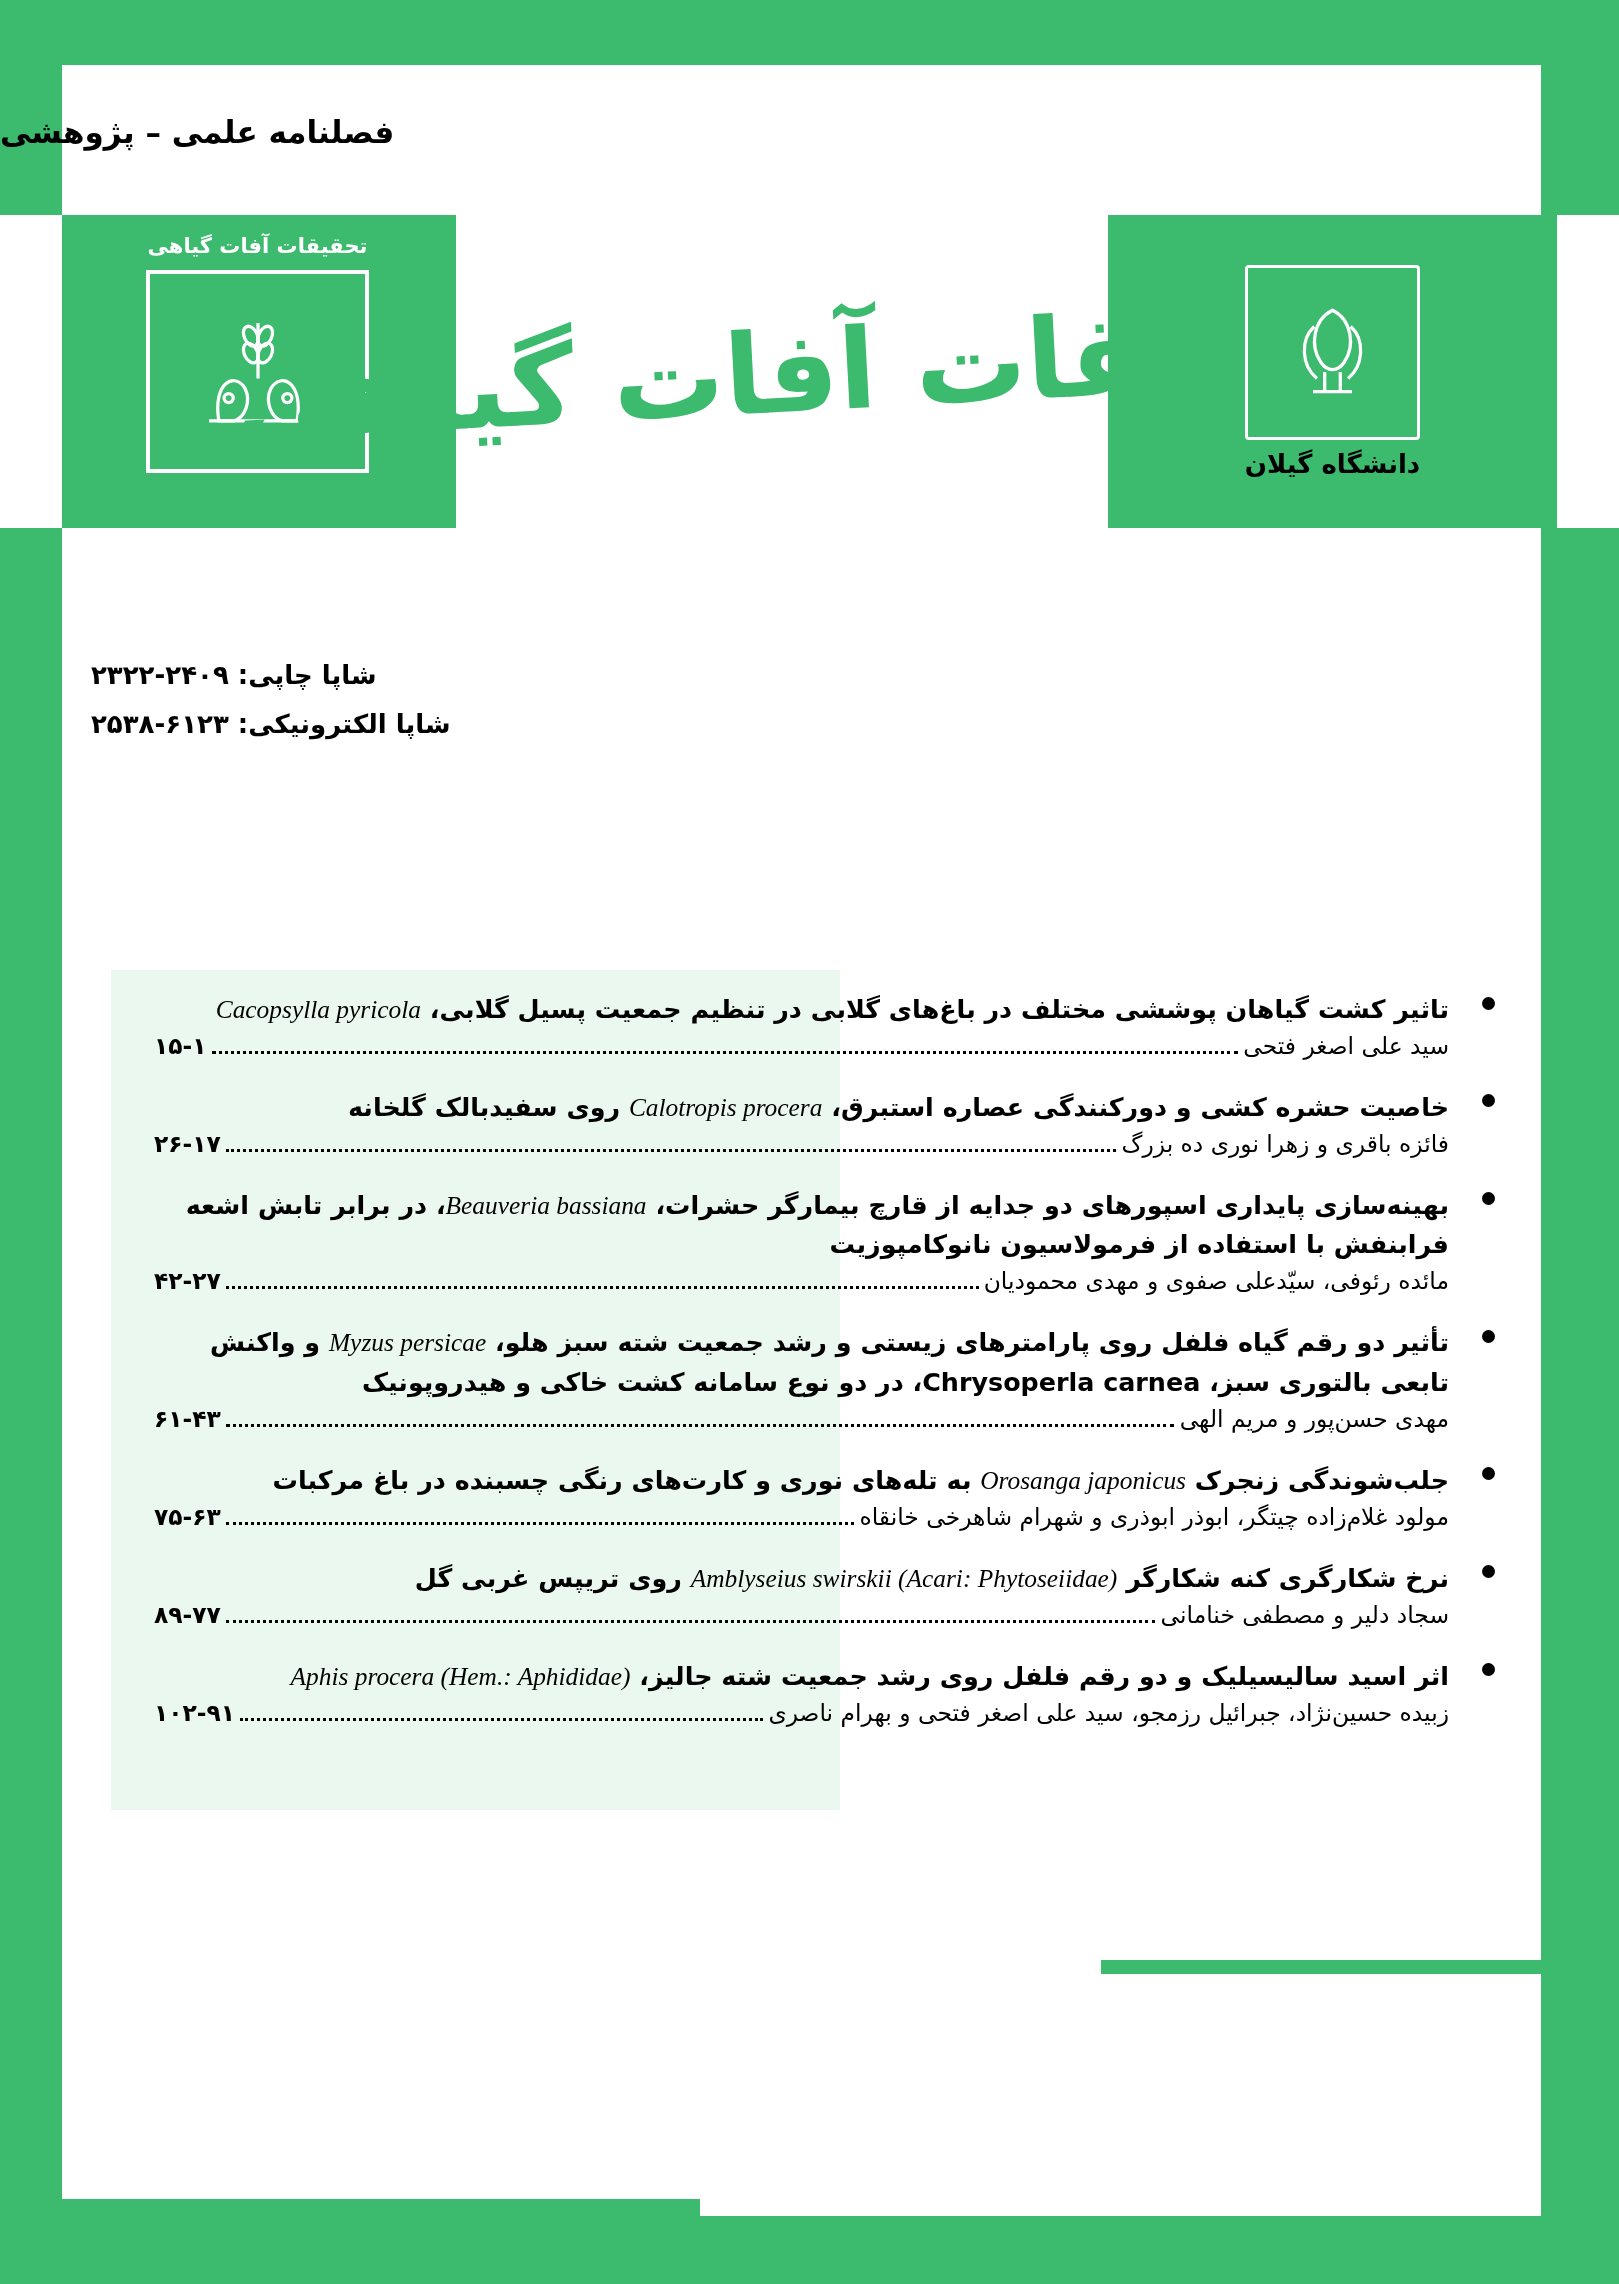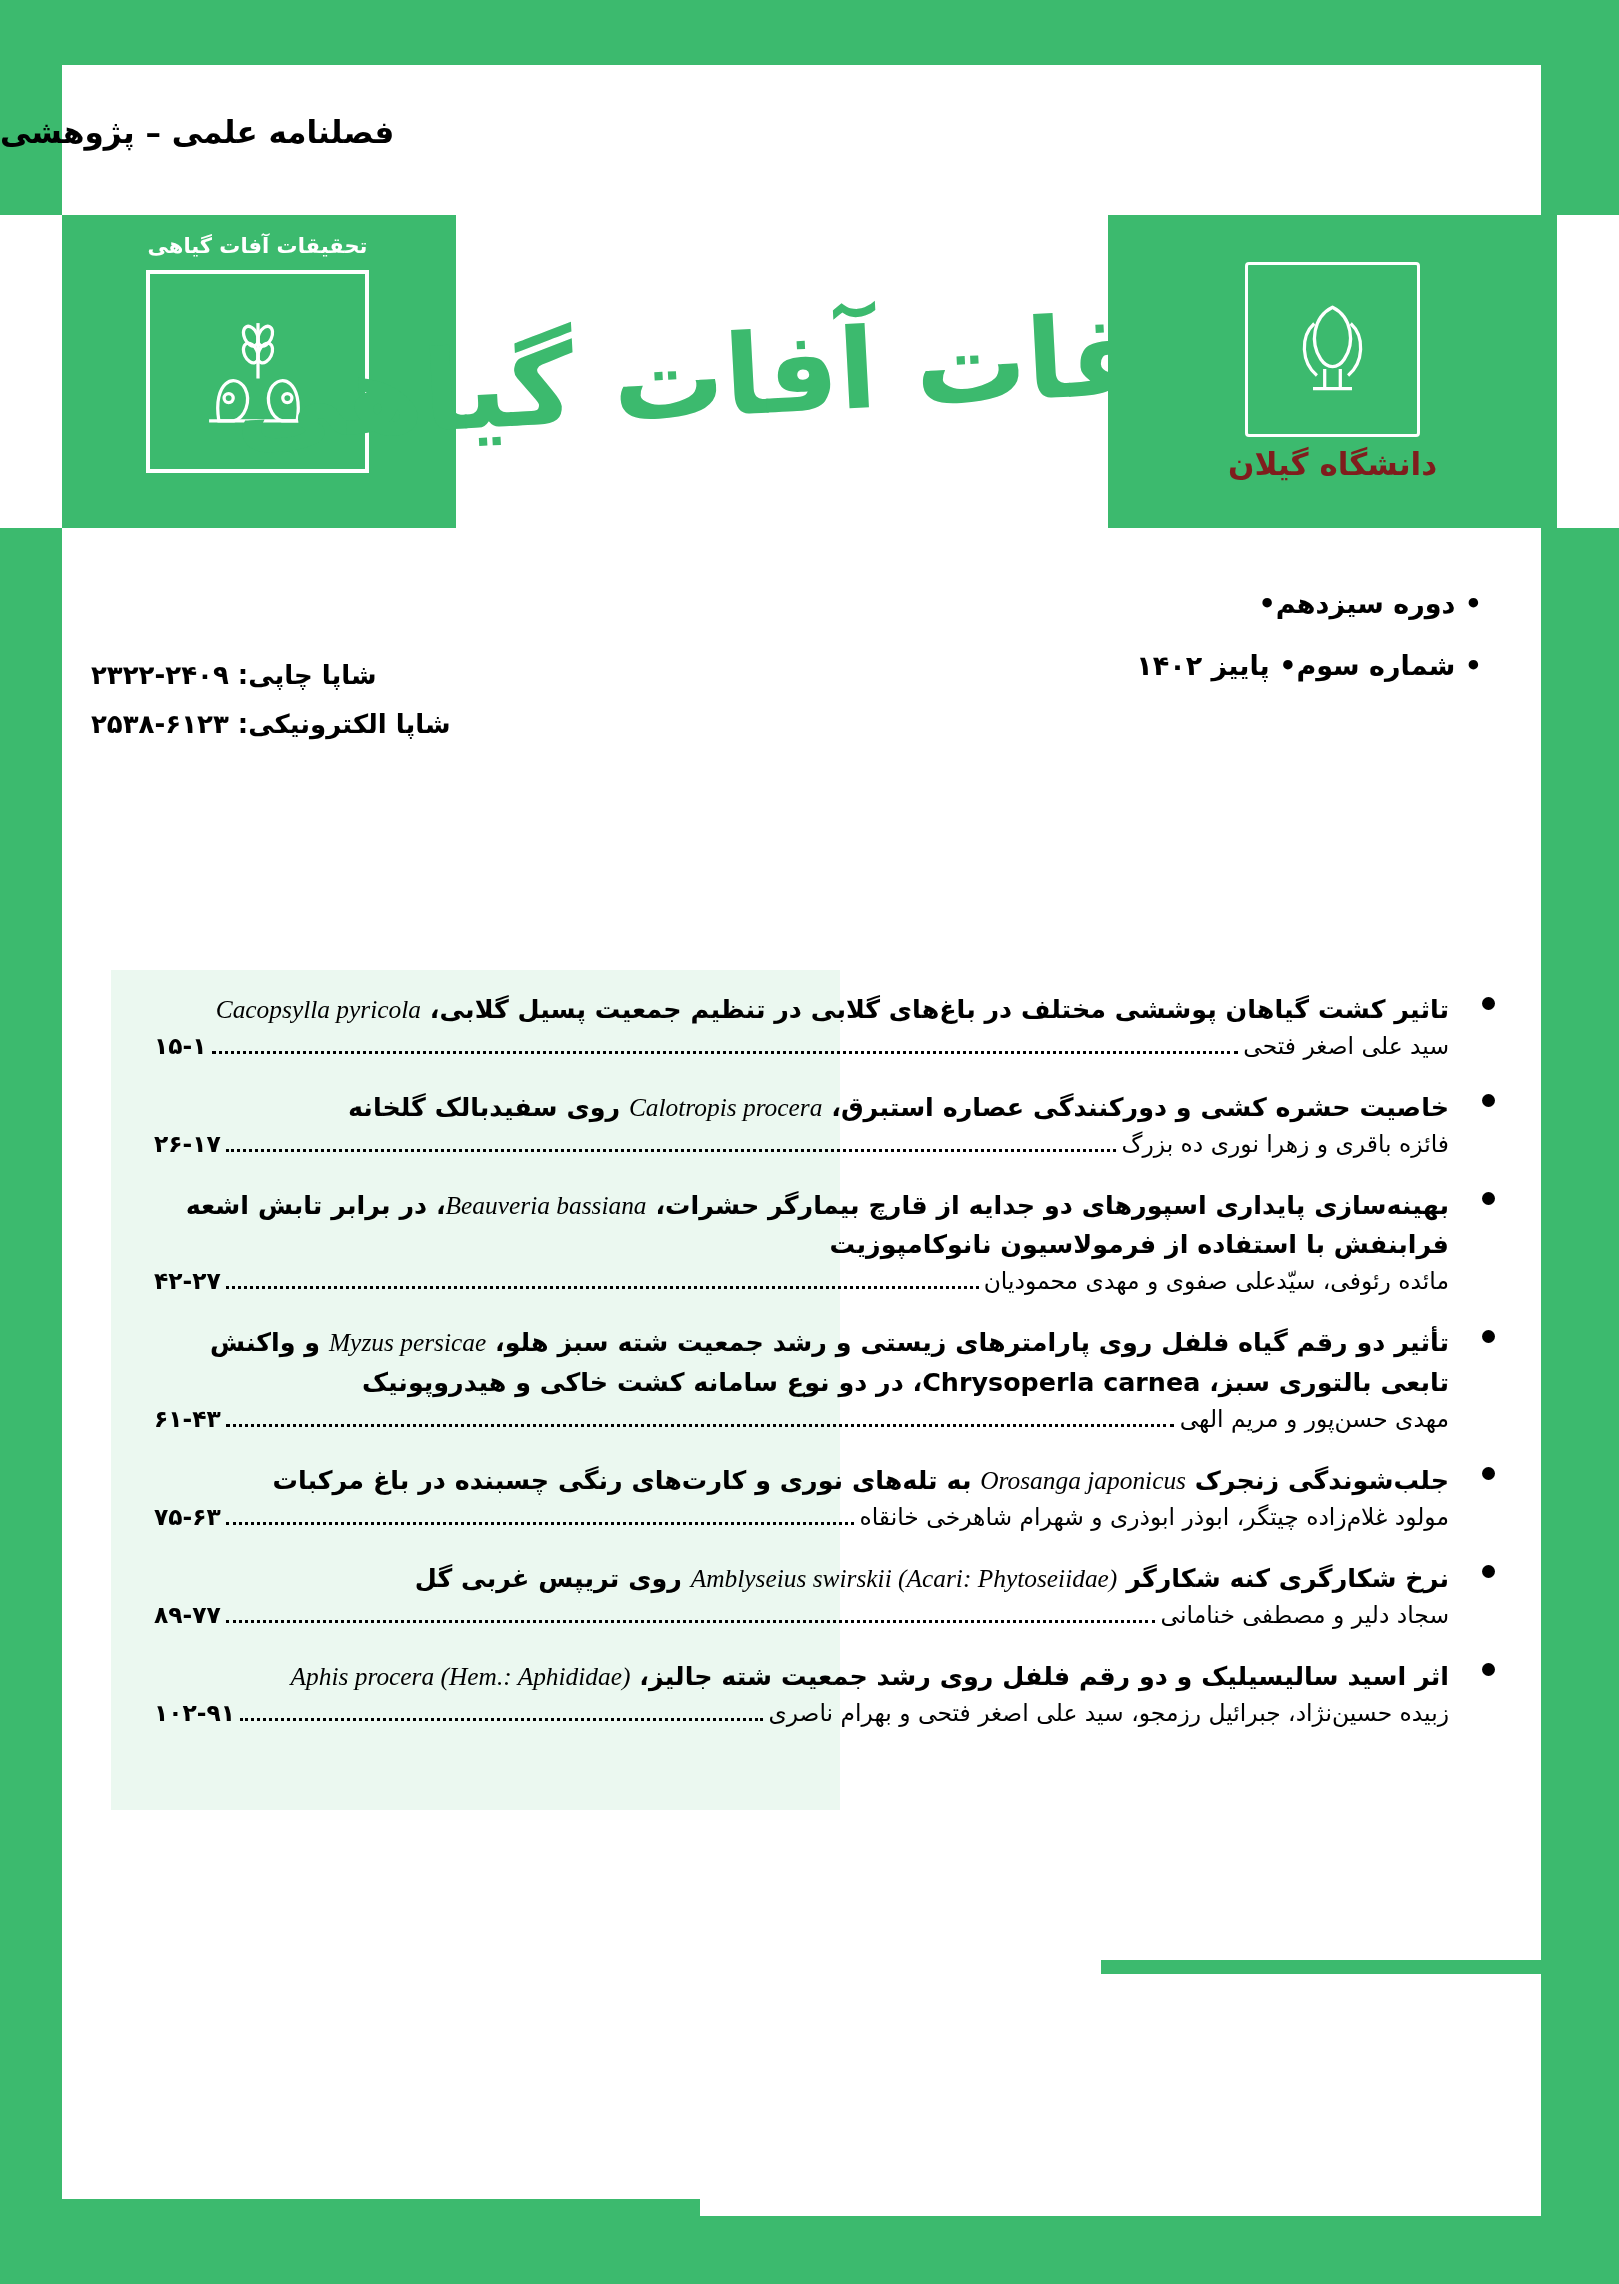--- a/index.html
+++ b/index.html
@@ -105,22 +105,22 @@
   .uni-emblem {
     width: 169px; height: 169px;
     border: 3.9px solid #ffffff;
     border-radius: 3.9px;
     display: flex; align-items: center; justify-content: center;
     color: #ffffff;
     font-size: 59px;
   }
   .uni-name {
     margin-top: 9px;
-    color: #7f1d1d;
-    font-size: 31px;
+    color: #000000;
+    font-size: 26px;
     font-weight: bold;
   }
 
   
   .kicker {
     position: absolute;
     left: 0; top: 114px;
     width: 1619px;
     text-align: left;
     color: #000000;
@@ -288,24 +288,20 @@
             <path d="M118 50 C 140 70, 138 110, 114 130"></path>
             <path d="M78 120 L78 150 M102 120 L102 150"></path>
             <path d="M60 150 L120 150"></path>
           </g>
         </svg>
       </div>
       <div class="uni-name">دانشگاه گیلان</div>
     </div>
   </div>
 
-  <div class="issue-info">
-    <div class="row">• دوره سیزدهم•</div>
-    <div class="row">• شماره سوم• پاییز ۱۴۰۲</div>
-  </div>
 
   <div class="issn-info">
     <div>شاپا چاپی: ۲۴۰۹-۲۳۲۲</div>
     <div>شاپا الکترونیکی: ۶۱۲۳-۲۵۳۸</div>
   </div>
 
   <div class="toc-shade"></div>
 
   <div class="toc">
 

